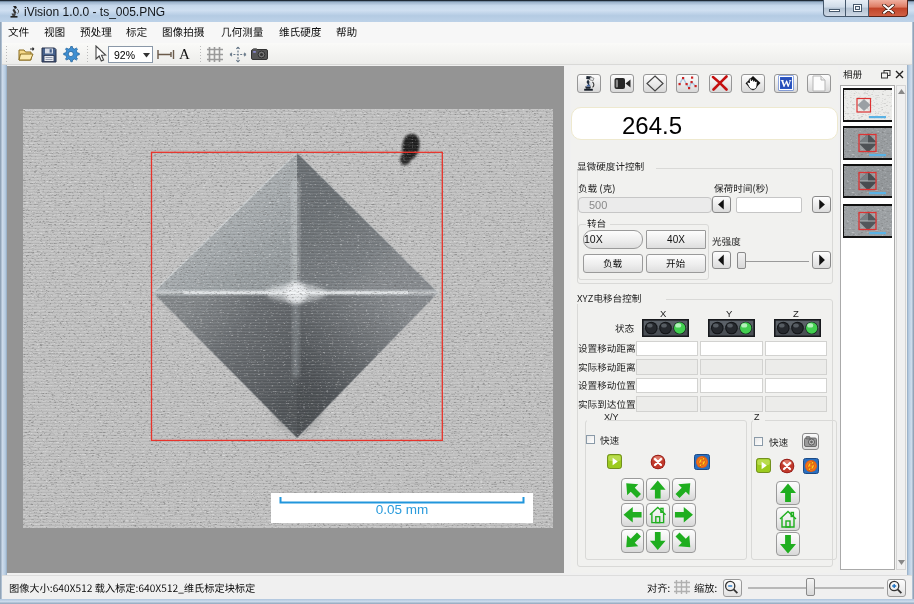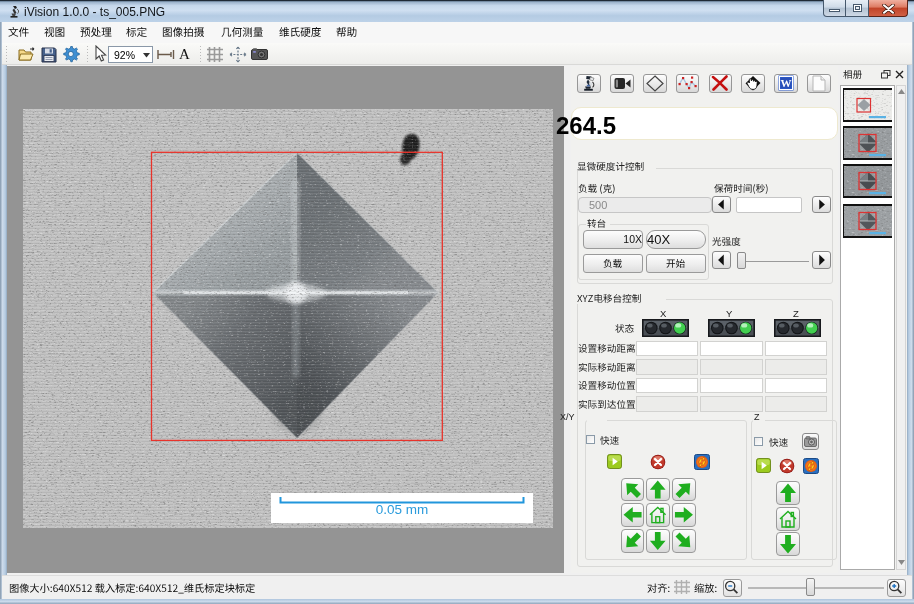--- a/index.html
+++ b/index.html
@@ -242,21 +242,21 @@
 <rect x="0.5" y="0.5" width="15" height="15" fill="#2f5fd0"></rect>
 <rect x="1.5" y="1.5" width="13" height="13" fill="none" stroke="#fff" stroke-width="1"></rect>
 <rect x="2.5" y="2.5" width="11" height="11" fill="#2a50b8"></rect>
 <text x="8" y="12" font-size="11" font-weight="bold" fill="#fff" text-anchor="middle" font-family="Liberation Serif">W</text>
   </svg>
 <svg class="abs" style="left:812px;top:74.5px" width="14" height="17" viewBox="0 0 14 17">
 <path d="M1 1 L9 1 L13 5 L13 16 L1 16 Z" fill="#fcfcfc" stroke="#b5b5b5" stroke-width="1"></path>
 <path d="M9 1 L9 5 L13 5" fill="#eee" stroke="#b5b5b5" stroke-width="1"></path>
   </svg>
 <div class="abs" style="left:571px;top:107px;width:267px;height:33px;background:#fff;border:1px solid #eee9cf;border-radius:10px"></div>
-<div class="abs" style="left:556px;top:112px;font-size:24px;font-weight:bold;color:#000">264.5</div>
+<div class="abs" style="left:622px;top:112px;font-size:24px;font-weight:normal;color:#000">264.5</div>
 <div class="abs" style="left:577px;top:168px;width:256px;height:116px;border:1px solid #d9d9d7;border-radius:3px;"></div>
 <div class="abs" style="left:576px;top:161px;width:80px;height:10px;background:#f1f1ef"></div>
 <svg style="position:absolute;left:577px;top:161px" width="69" height="15">
     <path transform="translate(0,9)" d="M2.3 -5.5H7.3V-4.5H2.3ZM2.3 -7H7.3V-6H2.3ZM1.6 -7.6V-3.9H8V-7.6ZM7.9 -3.2C7.6 -2.6 7 -1.7 6.5 -1.2L7.1 -0.9C7.5 -1.4 8.1 -2.2 8.5 -2.9ZM1.2 -2.9C1.6 -2.2 2 -1.4 2.3 -0.9L2.9 -1.2C2.6 -1.7 2.2 -2.5 1.8 -3.1ZM5.5 -3.5V-0.4H4.1V-3.5H3.4V-0.4H0.4V0.3H9.2V-0.4H6.2V-3.5Z M11.5 -8.1C11.2 -7.4 10.5 -6.7 9.9 -6.2C10 -6 10.2 -5.8 10.3 -5.6C10.9 -6.2 11.7 -7 12.2 -7.8ZM12.7 -3.1V-1.9C12.7 -1.3 12.7 -0.4 12 0.3C12.2 0.3 12.4 0.6 12.5 0.7C13.2 -0 13.4 -1.1 13.4 -1.9V-2.5H14.6V-1.4C14.6 -1 14.5 -0.8 14.4 -0.8C14.4 -0.6 14.6 -0.3 14.6 -0.2C14.8 -0.3 15 -0.5 16.1 -1.3C16.1 -1.4 16 -1.6 15.9 -1.8L15.2 -1.4V-3.1ZM16.7 -5.5H17.8C17.7 -4.3 17.5 -3.3 17.2 -2.4C16.9 -3.2 16.7 -4.1 16.6 -5.1ZM12.3 -4.3V-3.7H15.5V-3.8C15.7 -3.6 15.8 -3.4 15.9 -3.4C16 -3.6 16.1 -3.8 16.2 -4C16.4 -3.1 16.6 -2.3 16.8 -1.6C16.4 -0.8 15.8 -0.2 15.1 0.3C15.2 0.4 15.4 0.7 15.5 0.8C16.2 0.3 16.7 -0.2 17.1 -0.9C17.5 -0.2 17.9 0.3 18.4 0.7C18.5 0.6 18.7 0.3 18.9 0.2C18.3 -0.2 17.8 -0.8 17.5 -1.6C18 -2.6 18.3 -3.9 18.5 -5.5H18.8V-6.1H16.8C16.9 -6.7 17 -7.3 17.1 -8L16.4 -8.1C16.3 -6.6 16 -5.1 15.5 -4.1V-4.3ZM12.5 -7.3V-5H15.5V-7.3H15V-5.6H14.3V-8.1H13.7V-5.6H13V-7.3ZM11.7 -6.1C11.2 -5.1 10.5 -4.1 9.8 -3.4C9.9 -3.3 10.1 -2.9 10.2 -2.8C10.5 -3.1 10.7 -3.4 11 -3.8V0.7H11.7V-4.7C11.9 -5.1 12.2 -5.5 12.3 -5.9Z M23.3 -6.1V-2.5H25.3C25.2 -2 25.1 -1.5 24.8 -1.1C24.4 -1.4 24.2 -1.8 24 -2.2L23.3 -2C23.6 -1.5 23.9 -1 24.4 -0.6C24 -0.3 23.4 0 22.7 0.2C22.8 0.4 23 0.6 23.1 0.8C23.9 0.5 24.5 0.2 24.9 -0.2C25.7 0.3 26.8 0.6 28.1 0.8C28.2 0.6 28.3 0.3 28.5 0.2C27.2 0 26.1 -0.2 25.3 -0.7C25.7 -1.2 25.9 -1.8 26 -2.5H28.1V-6.1H26V-7H28.3V-7.6H23.1V-7H25.3V-6.1ZM24 -4H25.3V-3.5L25.3 -3H24ZM26 -3 26 -3.5V-4H27.5V-3ZM24 -5.5H25.3V-4.6H24ZM26 -5.5H27.5V-4.6H26ZM19.7 -7.6V-6.9H20.9C20.6 -5.4 20.2 -4.1 19.5 -3.1C19.6 -3 19.8 -2.5 19.8 -2.4C20 -2.6 20.2 -2.9 20.3 -3.1V0.3H21V-0.4H22.9V-4.6H21C21.2 -5.3 21.4 -6.1 21.6 -6.9H22.9V-7.6ZM21 -3.9H22.2V-1.1H21Z M32.5 -6.2V-5.3H31V-4.8H32.5V-3.2H36.2V-4.8H37.8V-5.3H36.2V-6.2H35.5V-5.3H33.2V-6.2ZM35.5 -4.8V-3.7H33.2V-4.8ZM36.1 -1.9C35.6 -1.4 35 -1.1 34.4 -0.7C33.7 -1.1 33.1 -1.5 32.7 -1.9ZM31.1 -2.5V-1.9H32.3L32 -1.8C32.4 -1.3 32.9 -0.8 33.6 -0.5C32.7 -0.2 31.7 0 30.6 0.1C30.7 0.3 30.9 0.5 30.9 0.7C32.1 0.6 33.3 0.3 34.3 -0.1C35.3 0.4 36.4 0.6 37.6 0.8C37.7 0.6 37.9 0.3 38 0.1C37 0 36 -0.1 35.1 -0.4C36 -0.9 36.7 -1.5 37.1 -2.3L36.7 -2.6L36.5 -2.5ZM33.3 -7.9C33.5 -7.7 33.6 -7.4 33.7 -7.1H30V-4.5C30 -3.1 29.9 -1 29.2 0.4C29.3 0.5 29.7 0.7 29.8 0.8C30.6 -0.7 30.7 -3 30.7 -4.5V-6.4H37.9V-7.1H34.5C34.4 -7.4 34.2 -7.8 34.1 -8.1Z M39.7 -7.4C40.3 -7 40.9 -6.3 41.2 -5.9L41.7 -6.5C41.4 -6.9 40.7 -7.5 40.2 -7.9ZM38.8 -5V-4.3H40.4V-0.9C40.4 -0.5 40.1 -0.2 39.9 -0.1C40 0.1 40.2 0.4 40.3 0.6C40.4 0.4 40.7 0.2 42.5 -1.1C42.4 -1.2 42.3 -1.6 42.3 -1.7L41.1 -0.9V-5ZM44.4 -8V-4.9H42V-4.1H44.4V0.8H45.2V-4.1H47.6V-4.9H45.2V-8Z M54.7 -5.3C55.3 -4.8 56.1 -4 56.5 -3.5L57 -4C56.5 -4.4 55.7 -5.2 55.1 -5.7ZM53.4 -5.7C52.9 -5.1 52.2 -4.4 51.6 -4C51.7 -3.9 51.9 -3.6 52 -3.4C52.7 -3.9 53.5 -4.7 54 -5.5ZM49.6 -8.1V-6.2H48.4V-5.5H49.6V-3.2C49.1 -3.1 48.7 -2.9 48.3 -2.8L48.5 -2.1L49.6 -2.5V-0.2C49.6 -0 49.5 0 49.4 0C49.3 0 48.9 0 48.5 0C48.6 0.2 48.7 0.5 48.7 0.7C49.3 0.7 49.7 0.7 49.9 0.6C50.2 0.4 50.2 0.2 50.2 -0.2V-2.7L51.3 -3.1L51.2 -3.8L50.2 -3.5V-5.5H51.2V-6.2H50.2V-8.1ZM51.2 -0.2V0.5H57.3V-0.2H54.6V-2.6H56.6V-3.2H52V-2.6H53.9V-0.2ZM53.6 -7.9C53.8 -7.6 53.9 -7.2 54.1 -6.9H51.5V-5.2H52.2V-6.3H56.5V-5.3H57.2V-6.9H54.8C54.7 -7.2 54.5 -7.7 54.3 -8.1Z M64.1 -7.2V-1.9H64.8V-7.2ZM65.8 -8V-0.2C65.8 -0.1 65.8 -0 65.6 -0C65.4 -0 64.9 -0 64.3 -0C64.4 0.2 64.5 0.5 64.6 0.7C65.3 0.7 65.8 0.7 66.1 0.6C66.4 0.5 66.5 0.2 66.5 -0.2V-8ZM59 -7.8C58.8 -6.9 58.4 -5.9 58 -5.3C58.2 -5.2 58.5 -5.1 58.6 -5C58.8 -5.3 59 -5.6 59.1 -6H60.4V-5H58V-4.3H60.4V-3.4H58.5V-0H59.1V-2.7H60.4V0.8H61.1V-2.7H62.4V-0.7C62.4 -0.6 62.4 -0.6 62.3 -0.6C62.2 -0.6 61.8 -0.6 61.4 -0.6C61.5 -0.4 61.6 -0.2 61.6 0C62.2 0 62.5 0 62.8 -0.1C63 -0.2 63.1 -0.4 63.1 -0.7V-3.4H61.1V-4.3H63.4V-5H61.1V-6H63V-6.7H61.1V-8H60.4V-6.7H59.4C59.5 -7 59.6 -7.4 59.6 -7.7Z" fill="#222"></path>
   </svg>
 <svg style="position:absolute;left:578px;top:183px" width="39" height="15">
     <path transform="translate(0,9)" d="M5 -0.9C6.3 -0.3 7.5 0.3 8.3 0.8L8.8 0.3C8 -0.2 6.7 -0.8 5.5 -1.3ZM4.5 -4C4.4 -1.6 4 -0.4 0.6 0.2C0.7 0.3 0.9 0.6 1 0.8C4.5 0.1 5.1 -1.3 5.3 -4ZM3.3 -6.6H5.8C5.5 -6.2 5.2 -5.7 4.9 -5.3H2.2C2.6 -5.7 2.9 -6.2 3.3 -6.6ZM3.3 -8.1C2.8 -7 1.9 -5.8 0.5 -4.9C0.7 -4.8 0.9 -4.5 1.1 -4.4C1.4 -4.6 1.6 -4.8 1.9 -5.1V-1.1H2.6V-4.7H7.2V-1.1H7.9V-5.3H5.8C6.1 -5.8 6.5 -6.4 6.8 -6.9L6.3 -7.2L6.2 -7.2H3.7C3.8 -7.4 4 -7.7 4.1 -7.9Z M16.7 -7.5C17.1 -7.2 17.6 -6.6 17.8 -6.3L18.4 -6.7C18.1 -7 17.6 -7.5 17.2 -7.9ZM17.7 -4.8C17.4 -3.9 17 -3 16.6 -2.2C16.4 -3.1 16.3 -4.1 16.2 -5.3H18.7V-5.9H16.2C16.2 -6.6 16.1 -7.3 16.2 -8.1H15.4C15.4 -7.3 15.5 -6.6 15.5 -5.9H13.1V-6.7H14.8V-7.3H13.1V-8.1H12.4V-7.3H10.6V-6.7H12.4V-5.9H10.1V-5.3H15.5C15.6 -3.8 15.8 -2.4 16.1 -1.4C15.6 -0.7 15.1 -0.1 14.5 0.3C14.6 0.4 14.9 0.6 15 0.8C15.5 0.4 15.9 -0.1 16.4 -0.6C16.7 0.2 17.2 0.7 17.8 0.7C18.5 0.7 18.7 0.2 18.8 -1.2C18.7 -1.3 18.4 -1.4 18.3 -1.6C18.2 -0.4 18.1 -0 17.9 -0C17.5 -0 17.1 -0.5 16.8 -1.3C17.5 -2.3 18 -3.4 18.3 -4.6ZM10.2 -0.9 10.3 -0.2 12.8 -0.5V0.7H13.5V-0.5L15.2 -0.7V-1.3L13.5 -1.2V-2.1H15V-2.7H13.5V-3.5H12.8V-2.7H11.5C11.7 -3 11.9 -3.4 12.1 -3.8H15.2V-4.3H12.4C12.5 -4.6 12.6 -4.8 12.7 -5.1L12 -5.3C11.9 -5 11.8 -4.6 11.6 -4.3H10.3V-3.8H11.4C11.2 -3.4 11.1 -3.2 11 -3.1C10.8 -2.8 10.7 -2.6 10.5 -2.6C10.6 -2.4 10.7 -2.1 10.8 -1.9C10.8 -2 11.1 -2.1 11.5 -2.1H12.8V-1.1Z M23.6 1.9 24.2 1.6C23.4 0.3 23 -1.4 23 -3C23 -4.6 23.4 -6.2 24.2 -7.6L23.6 -7.9C22.8 -6.4 22.2 -4.9 22.2 -3C22.2 -1.1 22.8 0.5 23.6 1.9Z M27 -4.7H31.8V-3.2H27ZM29 -8.1V-7.1H25.3V-6.4H29V-5.4H26.3V-2.5H27.8C27.6 -1.2 27.1 -0.3 25 0.1C25.2 0.3 25.4 0.6 25.4 0.8C27.8 0.2 28.4 -0.8 28.6 -2.5H30V-0.3C30 0.5 30.3 0.7 31.2 0.7C31.4 0.7 32.5 0.7 32.7 0.7C33.5 0.7 33.7 0.3 33.8 -1.1C33.6 -1.2 33.3 -1.3 33.1 -1.4C33.1 -0.2 33 -0 32.6 -0C32.4 -0 31.4 -0 31.2 -0C30.8 -0 30.8 -0.1 30.8 -0.3V-2.5H32.5V-5.4H29.7V-6.4H33.6V-7.1H29.7V-8.1Z M35.1 1.9C36 0.5 36.6 -1.1 36.6 -3C36.6 -4.9 36 -6.4 35.1 -7.9L34.6 -7.6C35.4 -6.2 35.8 -4.6 35.8 -3C35.8 -1.4 35.4 0.3 34.6 1.6Z" fill="#222"></path>
   </svg>
 <svg style="position:absolute;left:714px;top:183px" width="56" height="15">
     <path transform="translate(0,9)" d="M4.3 -7H7.9V-5.2H4.3ZM3.6 -7.6V-4.6H5.7V-3.4H2.9V-2.7H5.3C4.7 -1.7 3.6 -0.7 2.7 -0.2C2.8 -0.1 3 0.2 3.2 0.3C4.1 -0.2 5.1 -1.2 5.7 -2.2V0.8H6.5V-2.3C7.1 -1.2 8 -0.2 8.9 0.4C9 0.2 9.3 -0.1 9.4 -0.2C8.5 -0.7 7.5 -1.7 6.9 -2.7H9.2V-3.4H6.5V-4.6H8.6V-7.6ZM2.7 -8C2.1 -6.6 1.2 -5.2 0.2 -4.2C0.3 -4.1 0.6 -3.7 0.6 -3.5C1 -3.9 1.3 -4.3 1.7 -4.8V0.7H2.4V-5.8C2.7 -6.5 3.1 -7.1 3.3 -7.8Z M13 -5.3V-4.6H17.1V-0.2C17.1 0 17 0 16.8 0.1C16.7 0.1 16.1 0.1 15.4 0C15.5 0.2 15.6 0.5 15.7 0.7C16.5 0.7 17 0.7 17.4 0.6C17.7 0.5 17.8 0.3 17.8 -0.1V-4.6H18.7V-5.3ZM12.1 -5.8C11.6 -4.7 10.8 -3.6 9.9 -2.9C10 -2.8 10.3 -2.5 10.3 -2.3C10.7 -2.6 11 -2.9 11.3 -3.3V0.8H12V-4.2C12.3 -4.6 12.6 -5.1 12.8 -5.6ZM13.1 -3.7V-0.5H13.8V-1H16.1V-3.7ZM13.8 -3.1H15.5V-1.6H13.8ZM15.7 -8.1V-7.3H13.1V-8.1H12.4V-7.3H10.2V-6.6H12.4V-5.8H13.1V-6.6H15.7V-5.8H16.4V-6.6H18.7V-7.3H16.4V-8.1Z M23.8 -4.3C24.3 -3.6 24.9 -2.6 25.2 -2L25.9 -2.4C25.5 -2.9 24.9 -3.9 24.3 -4.7ZM22.3 -3.9V-1.7H20.7V-3.9ZM22.3 -4.5H20.7V-6.6H22.3ZM20 -7.3V-0.2H20.7V-1H23V-7.3ZM26.5 -8V-6.1H23.4V-5.4H26.5V-0.3C26.5 -0.1 26.5 -0.1 26.3 -0.1C26.1 -0 25.3 -0 24.6 -0.1C24.7 0.1 24.8 0.5 24.9 0.7C25.8 0.7 26.4 0.7 26.8 0.5C27.1 0.4 27.3 0.2 27.3 -0.3V-5.4H28.4V-6.1H27.3V-8Z M29.7 -5.9V0.8H30.4V-5.9ZM29.8 -7.6C30.3 -7.2 30.8 -6.6 31 -6.2L31.6 -6.6C31.3 -7 30.8 -7.5 30.4 -7.9ZM32.4 -2.8H34.7V-1.5H32.4ZM32.4 -4.7H34.7V-3.4H32.4ZM31.8 -5.3V-0.9H35.4V-5.3ZM32.2 -7.5V-6.8H36.8V-0.1C36.8 0 36.8 0.1 36.7 0.1C36.5 0.1 36.1 0.1 35.7 0.1C35.8 0.2 35.9 0.5 36 0.7C36.6 0.7 37 0.7 37.2 0.6C37.5 0.5 37.6 0.3 37.6 -0.1V-7.5Z M40.7 1.9 41.2 1.6C40.4 0.3 40 -1.4 40 -3C40 -4.6 40.4 -6.2 41.2 -7.6L40.7 -7.9C39.8 -6.4 39.3 -4.9 39.3 -3C39.3 -1.1 39.8 0.5 40.7 1.9Z M46.4 -6.4C46.2 -5.4 46 -4.3 45.6 -3.5C45.8 -3.5 46.1 -3.3 46.2 -3.2C46.6 -4 46.9 -5.2 47 -6.3ZM49.1 -6.4C49.5 -5.5 50 -4.4 50.2 -3.7L50.8 -4C50.6 -4.7 50.2 -5.7 49.7 -6.6ZM49.7 -3.4C49 -1.5 47.5 -0.4 45.1 0.1C45.3 0.3 45.4 0.5 45.5 0.7C48 0.1 49.6 -1.1 50.4 -3.2ZM47.7 -8.1V-2.1H48.4V-8.1ZM45.2 -7.9C44.5 -7.6 43.2 -7.3 42.2 -7.2C42.2 -7 42.3 -6.8 42.4 -6.6C42.8 -6.7 43.2 -6.7 43.7 -6.8V-5.4H42.1V-4.7H43.6C43.2 -3.6 42.5 -2.3 41.9 -1.7C42 -1.5 42.2 -1.2 42.3 -1C42.8 -1.6 43.3 -2.5 43.7 -3.5V0.7H44.4V-3.7C44.7 -3.2 45.1 -2.6 45.2 -2.3L45.6 -2.9C45.5 -3.1 44.6 -4.2 44.4 -4.5V-4.7H45.7V-5.4H44.4V-7C44.8 -7.1 45.3 -7.2 45.7 -7.4Z M52.2 1.9C53.1 0.5 53.6 -1.1 53.6 -3C53.6 -4.9 53.1 -6.4 52.2 -7.9L51.6 -7.6C52.5 -6.2 52.9 -4.6 52.9 -3C52.9 -1.4 52.5 0.3 51.6 1.6Z" fill="#222"></path>
@@ -269,22 +269,22 @@
 <div class="abs" style="left:736px;top:197px;width:66px;height:16px;background:#fff;border:1px solid #c6c6c6;border-radius:2px"></div>
 <div class="abs" style="left:812px;top:196px;width:19px;height:17px;background:linear-gradient(180deg,#fefefe,#dcdcdc);border:1px solid #8a8a8a;border-radius:3px"></div>
 <svg class="abs" style="left:812px;top:196px" width="19" height="17">
     <path d="M7.22 3.4000000000000004 L12.920000000000002 8.5 L7.22 13.600000000000001 Z" fill="#111"></path>
   </svg>
 <div class="abs" style="left:578px;top:224px;width:131px;height:56px;border:1px solid #d9d9d7;border-radius:3px;"></div>
 <div class="abs" style="left:586px;top:219px;width:24px;height:10px;background:#f1f1ef"></div>
 <svg style="position:absolute;left:587px;top:218px" width="21" height="15">
     <path transform="translate(0,9)" d="M0.8 -3.2C0.9 -3.3 1.2 -3.3 1.5 -3.3H2.3V-1.9L0.4 -1.6L0.5 -0.9L2.3 -1.2V0.7H3V-1.4L4.3 -1.6L4.3 -2.3L3 -2V-3.3H4V-4H3V-5.4H2.3V-4H1.4C1.7 -4.6 2 -5.4 2.2 -6.3H4V-6.9H2.4C2.5 -7.3 2.6 -7.6 2.7 -7.9L2 -8.1C1.9 -7.7 1.8 -7.3 1.8 -6.9H0.4V-6.3H1.6C1.4 -5.5 1.1 -4.8 1 -4.6C0.9 -4.2 0.7 -3.9 0.6 -3.8C0.6 -3.6 0.7 -3.3 0.8 -3.2ZM4.1 -5.1V-4.5H5.5C5.3 -3.8 5.1 -3.2 4.9 -2.7H7.7C7.4 -2.2 6.9 -1.6 6.5 -1.1C6.2 -1.3 5.9 -1.5 5.6 -1.7L5.1 -1.3C6.1 -0.7 7.2 0.2 7.8 0.8L8.3 0.2C8 -0.1 7.6 -0.4 7.1 -0.7C7.7 -1.5 8.4 -2.4 8.8 -3.1L8.3 -3.4L8.2 -3.3H5.9L6.2 -4.5H9.2V-5.1H6.4L6.7 -6.3H8.9V-6.9H6.9L7.2 -8L6.5 -8.1L6.2 -6.9H4.5V-6.3H6L5.7 -5.1Z M11.3 -3.3V0.8H12V0.2H16.7V0.7H17.5V-3.3ZM12 -0.5V-2.6H16.7V-0.5ZM10.8 -4.1C11.2 -4.2 11.8 -4.3 17.3 -4.6C17.5 -4.3 17.7 -4 17.9 -3.7L18.5 -4.2C18 -5 16.9 -6.2 15.9 -7L15.4 -6.6C15.8 -6.2 16.3 -5.7 16.8 -5.2L11.8 -5C12.7 -5.7 13.5 -6.7 14.3 -7.8L13.6 -8.1C12.8 -6.9 11.7 -5.7 11.4 -5.4C11 -5 10.8 -4.8 10.6 -4.8C10.7 -4.6 10.8 -4.2 10.8 -4.1Z" fill="#222"></path>
   </svg>
-<div class="abs" style="left:583px;top:230px;width:60px;height:19px;background:linear-gradient(180deg,#fdfdfd,#ececec 60%,#dedede);border:1px solid #9a9a9a;border-radius:4px;font-size:10.5px;color:#111;text-align:right;line-height:17px">10X</div>
-<div class="abs" style="left:646px;top:230px;width:60px;height:19px;background:linear-gradient(180deg,#fdfdfd,#ececec 60%,#dedede);border:1px solid #9a9a9a;border-radius:9px;font-size:13px;color:#111;text-align:left;line-height:17px">40X</div>
+<div class="abs" style="left:583px;top:230px;width:60px;height:19px;background:linear-gradient(180deg,#fdfdfd,#ececec 60%,#dedede);border:1px solid #9a9a9a;border-radius:9px;font-size:10.5px;color:#111;text-align:left;line-height:17px">10X</div>
+<div class="abs" style="left:646px;top:230px;width:60px;height:19px;background:linear-gradient(180deg,#fdfdfd,#ececec 60%,#dedede);border:1px solid #9a9a9a;border-radius:1px;font-size:10px;color:#111;text-align:center;line-height:17px">40X</div>
 <div class="abs" style="left:583px;top:254px;width:60px;height:19px;background:linear-gradient(180deg,#fdfdfd,#ececec 60%,#dedede);border:1px solid #9a9a9a;border-radius:3px;font-size:10.5px;color:#111;text-align:center;line-height:17px"></div>
 <svg style="position:absolute;left:603.4px;top:258.0px" width="21" height="15">
     <path transform="translate(0,9)" d="M5 -0.9C6.3 -0.3 7.5 0.3 8.3 0.8L8.8 0.3C8 -0.2 6.7 -0.8 5.5 -1.3ZM4.5 -4C4.4 -1.6 4 -0.4 0.6 0.2C0.7 0.3 0.9 0.6 1 0.8C4.5 0.1 5.1 -1.3 5.3 -4ZM3.3 -6.6H5.8C5.5 -6.2 5.2 -5.7 4.9 -5.3H2.2C2.6 -5.7 2.9 -6.2 3.3 -6.6ZM3.3 -8.1C2.8 -7 1.9 -5.8 0.5 -4.9C0.7 -4.8 0.9 -4.5 1.1 -4.4C1.4 -4.6 1.6 -4.8 1.9 -5.1V-1.1H2.6V-4.7H7.2V-1.1H7.9V-5.3H5.8C6.1 -5.8 6.5 -6.4 6.8 -6.9L6.3 -7.2L6.2 -7.2H3.7C3.8 -7.4 4 -7.7 4.1 -7.9Z M16.7 -7.5C17.1 -7.2 17.6 -6.6 17.8 -6.3L18.4 -6.7C18.1 -7 17.6 -7.5 17.2 -7.9ZM17.7 -4.8C17.4 -3.9 17 -3 16.6 -2.2C16.4 -3.1 16.3 -4.1 16.2 -5.3H18.7V-5.9H16.2C16.2 -6.6 16.1 -7.3 16.2 -8.1H15.4C15.4 -7.3 15.5 -6.6 15.5 -5.9H13.1V-6.7H14.8V-7.3H13.1V-8.1H12.4V-7.3H10.6V-6.7H12.4V-5.9H10.1V-5.3H15.5C15.6 -3.8 15.8 -2.4 16.1 -1.4C15.6 -0.7 15.1 -0.1 14.5 0.3C14.6 0.4 14.9 0.6 15 0.8C15.5 0.4 15.9 -0.1 16.4 -0.6C16.7 0.2 17.2 0.7 17.8 0.7C18.5 0.7 18.7 0.2 18.8 -1.2C18.7 -1.3 18.4 -1.4 18.3 -1.6C18.2 -0.4 18.1 -0 17.9 -0C17.5 -0 17.1 -0.5 16.8 -1.3C17.5 -2.3 18 -3.4 18.3 -4.6ZM10.2 -0.9 10.3 -0.2 12.8 -0.5V0.7H13.5V-0.5L15.2 -0.7V-1.3L13.5 -1.2V-2.1H15V-2.7H13.5V-3.5H12.8V-2.7H11.5C11.7 -3 11.9 -3.4 12.1 -3.8H15.2V-4.3H12.4C12.5 -4.6 12.6 -4.8 12.7 -5.1L12 -5.3C11.9 -5 11.8 -4.6 11.6 -4.3H10.3V-3.8H11.4C11.2 -3.4 11.1 -3.2 11 -3.1C10.8 -2.8 10.7 -2.6 10.5 -2.6C10.6 -2.4 10.7 -2.1 10.8 -1.9C10.8 -2 11.1 -2.1 11.5 -2.1H12.8V-1.1Z" fill="#111"></path>
   </svg>
 <div class="abs" style="left:646px;top:254px;width:60px;height:19px;background:linear-gradient(180deg,#fdfdfd,#ececec 60%,#dedede);border:1px solid #9a9a9a;border-radius:3px;font-size:10.5px;color:#111;text-align:center;line-height:17px"></div>
 <svg style="position:absolute;left:666.4px;top:258.0px" width="21" height="15">
     <path transform="translate(0,9)" d="M6.2 -6.7V-4H3.5V-4.4V-6.7ZM0.5 -4V-3.3H2.8C2.6 -2 2.1 -0.7 0.5 0.3C0.7 0.4 1 0.6 1.1 0.8C2.9 -0.3 3.4 -1.8 3.5 -3.3H6.2V0.8H7V-3.3H9.1V-4H7V-6.7H8.8V-7.4H0.9V-6.7H2.8V-4.4L2.8 -4Z M14 -3.1V0.8H14.7V0.3H17.6V0.7H18.3V-3.1ZM14.7 -0.3V-2.5H17.6V-0.3ZM13.7 -3.9C14 -4 14.4 -4.1 18 -4.3C18.1 -4.1 18.2 -3.9 18.3 -3.7L18.9 -4C18.6 -4.7 17.9 -5.8 17.3 -6.7L16.7 -6.4C17 -6 17.4 -5.5 17.6 -5L14.6 -4.8C15.2 -5.6 15.8 -6.7 16.4 -7.9L15.6 -8.1C15.1 -6.9 14.4 -5.6 14.1 -5.2C13.9 -4.9 13.7 -4.6 13.5 -4.6C13.6 -4.4 13.7 -4.1 13.7 -3.9ZM11.5 -5.4H12.6C12.5 -4.2 12.3 -3.2 12 -2.3C11.6 -2.6 11.3 -2.8 11 -3.1C11.2 -3.7 11.4 -4.6 11.5 -5.4ZM10.2 -2.8C10.7 -2.5 11.2 -2.1 11.7 -1.7C11.2 -0.8 10.7 -0.2 10 0.2C10.1 0.3 10.3 0.6 10.4 0.7C11.2 0.3 11.7 -0.3 12.2 -1.2C12.6 -0.8 12.9 -0.5 13.1 -0.2L13.5 -0.8C13.3 -1.1 12.9 -1.5 12.5 -1.9C13 -2.9 13.2 -4.3 13.3 -6L12.9 -6.1L12.8 -6.1H11.7C11.8 -6.7 11.9 -7.4 12 -8L11.3 -8C11.2 -7.4 11.1 -6.8 11 -6.1H10V-5.4H10.9C10.7 -4.4 10.4 -3.5 10.2 -2.8Z" fill="#111"></path>
   </svg>
 <svg style="position:absolute;left:712px;top:236px" width="30" height="15">
     <path transform="translate(0,9)" d="M1.3 -7.4C1.8 -6.6 2.3 -5.6 2.5 -5L3.2 -5.2C3 -5.9 2.5 -6.9 2 -7.6ZM7.6 -7.7C7.4 -6.9 6.8 -5.9 6.4 -5.2L7 -5C7.5 -5.6 8 -6.6 8.4 -7.4ZM4.4 -8.1V-4.4H0.5V-3.7H3.1C2.9 -1.9 2.6 -0.5 0.3 0.2C0.5 0.3 0.7 0.6 0.8 0.8C3.2 -0 3.7 -1.6 3.8 -3.7H5.6V-0.3C5.6 0.5 5.9 0.7 6.7 0.7C6.9 0.7 7.9 0.7 8.1 0.7C8.9 0.7 9.1 0.3 9.2 -1.2C9 -1.3 8.7 -1.4 8.5 -1.5C8.5 -0.2 8.4 0.1 8.1 0.1C7.8 0.1 7 0.1 6.8 0.1C6.4 0.1 6.4 0 6.4 -0.3V-3.7H9.1V-4.4H5.1V-8.1Z M14.6 -6.9H17.3V-5.8H14.6ZM13.9 -7.6V-5.2H15.6V-4.3H13.7V-1.7H15.6V-0.3L13.3 -0.2L13.4 0.5C14.6 0.4 16.3 0.3 18 0.2C18.1 0.4 18.2 0.7 18.2 0.8L18.9 0.6C18.7 -0 18.2 -0.9 17.7 -1.5L17.1 -1.3C17.3 -1 17.4 -0.7 17.6 -0.4L16.3 -0.4V-1.7H18.3V-4.3H16.3V-5.2H18V-7.6ZM14.3 -3.7H15.6V-2.3H14.3ZM16.3 -3.7H17.6V-2.3H16.3ZM10.4 -5.4C10.3 -4.5 10.2 -3.3 10.1 -2.6H10.5L12.4 -2.6C12.2 -0.9 12.1 -0.2 11.9 -0C11.8 0.1 11.8 0.1 11.6 0.1C11.4 0.1 11 0.1 10.6 0C10.7 0.2 10.8 0.5 10.8 0.7C11.2 0.7 11.7 0.7 11.9 0.7C12.2 0.7 12.4 0.6 12.5 0.4C12.8 0.1 12.9 -0.7 13.1 -2.9C13.1 -3 13.1 -3.2 13.1 -3.2H10.8C10.9 -3.7 10.9 -4.2 11 -4.8H13.1V-7.6H10.2V-6.9H12.5V-5.4Z M22.9 -6.2V-5.3H21.4V-4.8H22.9V-3.2H26.6V-4.8H28.2V-5.3H26.6V-6.2H25.9V-5.3H23.6V-6.2ZM25.9 -4.8V-3.7H23.6V-4.8ZM26.5 -1.9C26 -1.4 25.4 -1.1 24.8 -0.7C24.1 -1.1 23.5 -1.5 23.1 -1.9ZM21.5 -2.5V-1.9H22.7L22.4 -1.8C22.8 -1.3 23.3 -0.8 24 -0.5C23.1 -0.2 22.1 0 21 0.1C21.1 0.3 21.3 0.5 21.3 0.7C22.5 0.6 23.7 0.3 24.7 -0.1C25.7 0.4 26.8 0.6 28 0.8C28.1 0.6 28.3 0.3 28.4 0.1C27.4 0 26.4 -0.1 25.5 -0.4C26.4 -0.9 27.1 -1.5 27.5 -2.3L27.1 -2.6L26.9 -2.5ZM23.7 -7.9C23.9 -7.7 24 -7.4 24.1 -7.1H20.4V-4.5C20.4 -3.1 20.3 -1 19.6 0.4C19.7 0.5 20.1 0.7 20.2 0.8C21 -0.7 21.1 -3 21.1 -4.5V-6.4H28.3V-7.1H24.9C24.8 -7.4 24.6 -7.8 24.5 -8.1Z" fill="#222"></path>
@@ -368,21 +368,21 @@
 <div class="abs" style="left:700px;top:377.5px;width:62.5px;height:15.5px;background:#fff;border:1px solid #d2d2d0"></div>
 <div class="abs" style="left:764.5px;top:377.5px;width:62.5px;height:15.5px;background:#fff;border:1px solid #d2d2d0"></div>
 <svg style="position:absolute;left:577.5px;top:398.5px" width="59" height="15">
     <path transform="translate(0,9)" d="M5.2 -1C6.4 -0.5 7.7 0.1 8.5 0.7L8.9 0.1C8.1 -0.4 6.8 -1.1 5.5 -1.6ZM2.3 -5.3C2.8 -5 3.4 -4.6 3.7 -4.2L4.2 -4.7C3.9 -5.1 3.3 -5.5 2.7 -5.8ZM1.3 -3.8C1.9 -3.6 2.5 -3.1 2.8 -2.7L3.3 -3.3C3 -3.6 2.3 -4.1 1.8 -4.3ZM0.9 -7V-5H1.6V-6.3H8V-5H8.8V-7H5.5C5.3 -7.3 5.1 -7.8 4.8 -8.1L4.1 -7.9C4.3 -7.6 4.5 -7.3 4.6 -7ZM0.7 -2.5V-1.8H4.1C3.6 -0.9 2.6 -0.3 0.8 0.1C0.9 0.3 1.1 0.5 1.2 0.7C3.4 0.2 4.4 -0.6 5 -1.8H9V-2.5H5.2C5.5 -3.4 5.5 -4.5 5.6 -5.8H4.8C4.8 -4.5 4.7 -3.4 4.4 -2.5Z M14 -7.3V-6.7H18.2V-7.3ZM17 -3.1C17.5 -2.2 17.9 -0.9 18.1 -0.2L18.8 -0.4C18.6 -1.2 18.1 -2.4 17.7 -3.3ZM14.3 -3.3C14 -2.3 13.6 -1.2 13.1 -0.5C13.2 -0.5 13.5 -0.3 13.6 -0.2C14.2 -0.9 14.6 -2 14.9 -3.1ZM10.4 -7.7V0.8H11.1V-7H12.5C12.3 -6.4 12 -5.5 11.7 -4.8C12.4 -4.1 12.6 -3.4 12.6 -2.9C12.6 -2.6 12.6 -2.3 12.4 -2.2C12.3 -2.2 12.2 -2.1 12.1 -2.1C11.9 -2.1 11.8 -2.1 11.5 -2.1C11.6 -1.9 11.7 -1.7 11.7 -1.5C11.9 -1.5 12.2 -1.5 12.4 -1.5C12.6 -1.5 12.8 -1.6 12.9 -1.7C13.2 -1.9 13.3 -2.3 13.3 -2.8C13.3 -3.4 13.1 -4.1 12.4 -4.9C12.8 -5.7 13.1 -6.6 13.4 -7.4L12.9 -7.7L12.8 -7.7ZM13.6 -5V-4.4H15.7V-0.2C15.7 -0 15.6 0 15.5 0C15.4 0 14.9 0 14.4 0C14.5 0.2 14.6 0.5 14.6 0.7C15.3 0.7 15.8 0.7 16 0.6C16.3 0.5 16.4 0.3 16.4 -0.1V-4.4H18.7V-5Z M25.4 -7.2V-1.4H26V-7.2ZM27.3 -7.9V-0.4C27.3 -0.2 27.2 -0.1 27 -0.1C26.9 -0.1 26.4 -0.1 25.8 -0.2C25.9 0 26 0.4 26.1 0.6C26.8 0.6 27.3 0.5 27.6 0.4C27.8 0.3 28 0.1 28 -0.4V-7.9ZM19.8 -0.4 20 0.3C21.2 0 23 -0.3 24.8 -0.6L24.7 -1.3L22.7 -0.9V-2.4H24.6V-3.1H22.7V-4.1H22V-3.1H20.1V-2.4H22V-0.8ZM20.3 -4.2C20.6 -4.3 20.9 -4.4 23.9 -4.6C24.1 -4.4 24.2 -4.2 24.3 -4.1L24.8 -4.4C24.5 -5 23.9 -5.8 23.4 -6.5L22.8 -6.2C23.1 -5.9 23.3 -5.5 23.6 -5.2L21.1 -5C21.5 -5.5 21.9 -6.2 22.2 -6.8H24.8V-7.4H19.9V-6.8H21.4C21.1 -6.1 20.7 -5.5 20.6 -5.3C20.4 -5.1 20.3 -4.9 20.1 -4.9C20.2 -4.7 20.3 -4.4 20.3 -4.2Z M29.6 -7.6C30 -7 30.5 -6.2 30.7 -5.7L31.4 -6C31.2 -6.5 30.7 -7.3 30.2 -7.9ZM34.4 -8C34.4 -7.4 34.4 -6.8 34.3 -6.2H31.9V-5.5H34.3C34 -3.8 33.5 -2.4 31.8 -1.5C32 -1.4 32.2 -1.2 32.3 -1C33.6 -1.7 34.3 -2.7 34.7 -4C35.7 -3 36.7 -1.8 37.2 -1L37.8 -1.5C37.2 -2.4 36 -3.8 34.9 -4.8L35 -5.5H37.8V-6.2H35.1C35.1 -6.8 35.1 -7.4 35.2 -8ZM31.3 -4.5H29.3V-3.8H30.6V-1.2C30.2 -1.1 29.7 -0.6 29.1 -0L29.6 0.6C30.1 -0.1 30.6 -0.7 30.9 -0.7C31.2 -0.7 31.5 -0.3 31.9 -0.1C32.5 0.4 33.3 0.5 34.6 0.5C35.4 0.5 37.2 0.4 37.8 0.4C37.9 0.2 38 -0.2 38.1 -0.4C37.1 -0.3 35.7 -0.2 34.6 -0.2C33.5 -0.2 32.7 -0.2 32 -0.7C31.7 -0.9 31.5 -1.1 31.3 -1.2Z M41.9 -6.3V-5.6H47.2V-6.3ZM42.6 -4.9C42.9 -3.6 43.2 -1.8 43.2 -0.8L43.9 -1C43.8 -2 43.5 -3.7 43.2 -5ZM43.9 -7.9C44.1 -7.5 44.2 -6.8 44.3 -6.4L45 -6.6C44.9 -7 44.7 -7.7 44.6 -8.1ZM41.5 -0.3V0.4H47.6V-0.3H45.6C45.9 -1.6 46.3 -3.5 46.6 -5L45.8 -5.1C45.7 -3.7 45.3 -1.6 44.9 -0.3ZM41.1 -8C40.6 -6.6 39.7 -5.1 38.8 -4.2C38.9 -4 39.1 -3.7 39.2 -3.5C39.5 -3.8 39.8 -4.2 40.1 -4.6V0.7H40.8V-5.8C41.2 -6.4 41.6 -7.1 41.8 -7.8Z M54.2 -7.2H55.9V-6.3H54.2ZM52 -7.2H53.6V-6.3H52ZM49.8 -7.2H51.3V-6.3H49.8ZM49.8 -4.1V-0.1H48.5V0.5H57.1V-0.1H55.8V-4.1H52.8L52.9 -4.7H56.9V-5.2H53L53.1 -5.8H56.6V-7.7H49.1V-5.8H52.4L52.3 -5.2H48.7V-4.7H52.2L52.1 -4.1ZM50.5 -0.1V-0.7H55V-0.1ZM50.5 -2.6H55V-2.1H50.5ZM50.5 -3.1V-3.6H55V-3.1ZM50.5 -1.7H55V-1.1H50.5Z" fill="#222"></path>
   </svg>
 <div class="abs" style="left:635.5px;top:396px;width:62.5px;height:15.5px;background:#ececea;border:1px solid #d2d2d0"></div>
 <div class="abs" style="left:700px;top:396px;width:62.5px;height:15.5px;background:#ececea;border:1px solid #d2d2d0"></div>
 <div class="abs" style="left:764.5px;top:396px;width:62.5px;height:15.5px;background:#ececea;border:1px solid #d2d2d0"></div>
 <div class="abs" style="left:584.5px;top:420px;width:162px;height:140px;border:1px solid #d9d9d7;border-radius:3px;"></div>
 <div class="abs" style="left:587px;top:415px;width:20px;height:10px;background:#f1f1ef"></div>
-<div class="abs" style="left:560px;top:412px;font-size:9px;color:#222">X/Y</div>
+<div class="abs" style="left:604px;top:412px;font-size:9px;color:#222">X/Y</div>
 <div class="abs" style="left:586px;top:435px;width:9px;height:9px;background:linear-gradient(135deg,#e8e8e8,#fff);border:1px solid #8a9aa8"></div>
 <svg style="position:absolute;left:600px;top:435px" width="21" height="15">
     <path transform="translate(0,9)" d="M1.6 -8.1V0.8H2.4V-8.1ZM0.8 -6.2C0.7 -5.4 0.5 -4.4 0.3 -3.7L0.8 -3.5C1.1 -4.2 1.3 -5.4 1.3 -6.1ZM2.4 -6.3C2.7 -5.7 3 -5 3.1 -4.5L3.6 -4.8C3.5 -5.2 3.2 -6 2.9 -6.5ZM7.7 -3.7H6.2C6.3 -4.1 6.3 -4.5 6.3 -4.9V-5.9H7.7ZM5.6 -8.1V-6.5H3.7V-5.9H5.6V-4.9C5.6 -4.5 5.6 -4.1 5.5 -3.7H3.2V-3H5.4C5.2 -1.8 4.5 -0.6 2.9 0.2C3 0.4 3.3 0.7 3.4 0.8C5 -0.1 5.7 -1.3 6 -2.5C6.6 -1 7.5 0.2 8.8 0.8C8.9 0.6 9.2 0.3 9.4 0.1C8 -0.4 7.1 -1.5 6.6 -3H9.3V-3.7H8.4V-6.5H6.3V-8.1Z M10.3 -7.3C10.8 -6.8 11.4 -6.1 11.7 -5.6L12.3 -6.1C12 -6.5 11.3 -7.2 10.8 -7.7ZM12.2 -4.6H10.1V-4H11.5V-1C11 -0.8 10.5 -0.4 10 0.1L10.5 0.7C11 0.1 11.5 -0.4 11.8 -0.4C12 -0.4 12.3 -0.1 12.7 0.1C13.4 0.5 14.2 0.6 15.4 0.6C16.3 0.6 17.9 0.5 18.6 0.5C18.6 0.3 18.8 -0 18.8 -0.2C17.9 -0.1 16.5 -0.1 15.4 -0.1C14.3 -0.1 13.5 -0.1 12.9 -0.5C12.6 -0.7 12.3 -0.8 12.2 -0.9ZM13.7 -5.1H15.2V-3.8H13.7ZM15.9 -5.1H17.5V-3.8H15.9ZM15.2 -8.1V-7.1H12.7V-6.4H15.2V-5.6H13V-3.3H14.9C14.4 -2.4 13.4 -1.7 12.5 -1.3C12.7 -1.2 12.9 -0.9 13 -0.7C13.8 -1.2 14.6 -1.9 15.2 -2.7V-0.5H15.9V-2.7C16.7 -2.1 17.6 -1.4 18 -0.9L18.5 -1.4C18 -1.9 17 -2.7 16.2 -3.3H18.2V-5.6H15.9V-6.4H18.7V-7.1H15.9V-8.1Z" fill="#222"></path>
   </svg>
 <svg class="abs" style="left:607px;top:454px" width="15" height="15" viewBox="0 0 16 16">
 <rect x="0.5" y="0.5" width="15" height="15" rx="2.5" fill="#9ccb1e" stroke="#6a8a14"></rect>
 <rect x="1.5" y="1.5" width="13" height="6" rx="2" fill="#c0e05a" opacity="0.8"></rect>
 <path d="M6 4 L11.5 8 L6 12 Z" fill="#fff"></path>
   </svg>
 <svg class="abs" style="left:650px;top:453.5px" width="16" height="16" viewBox="0 0 16 16">

